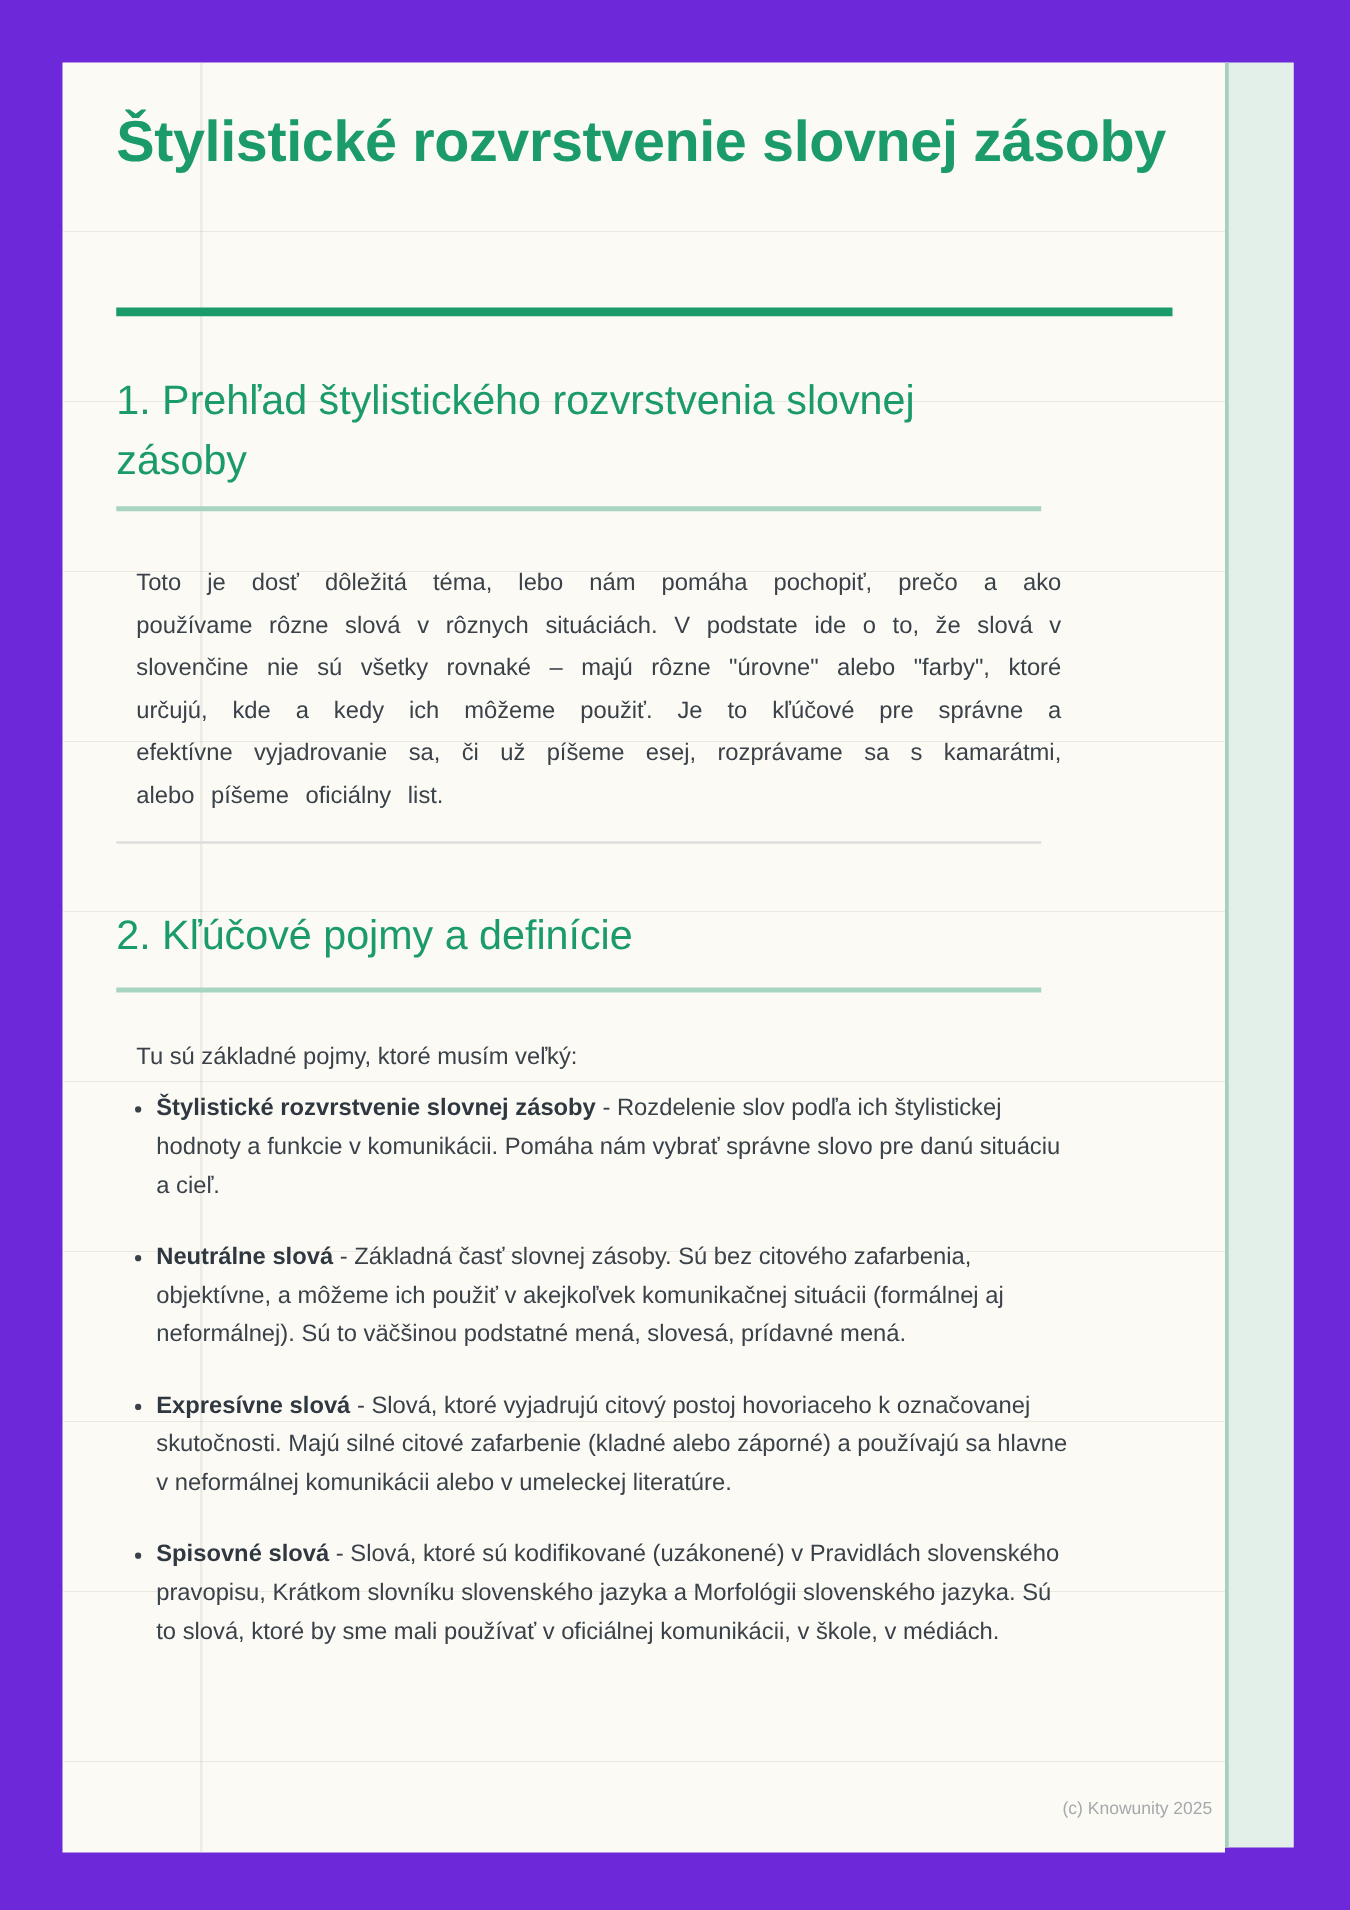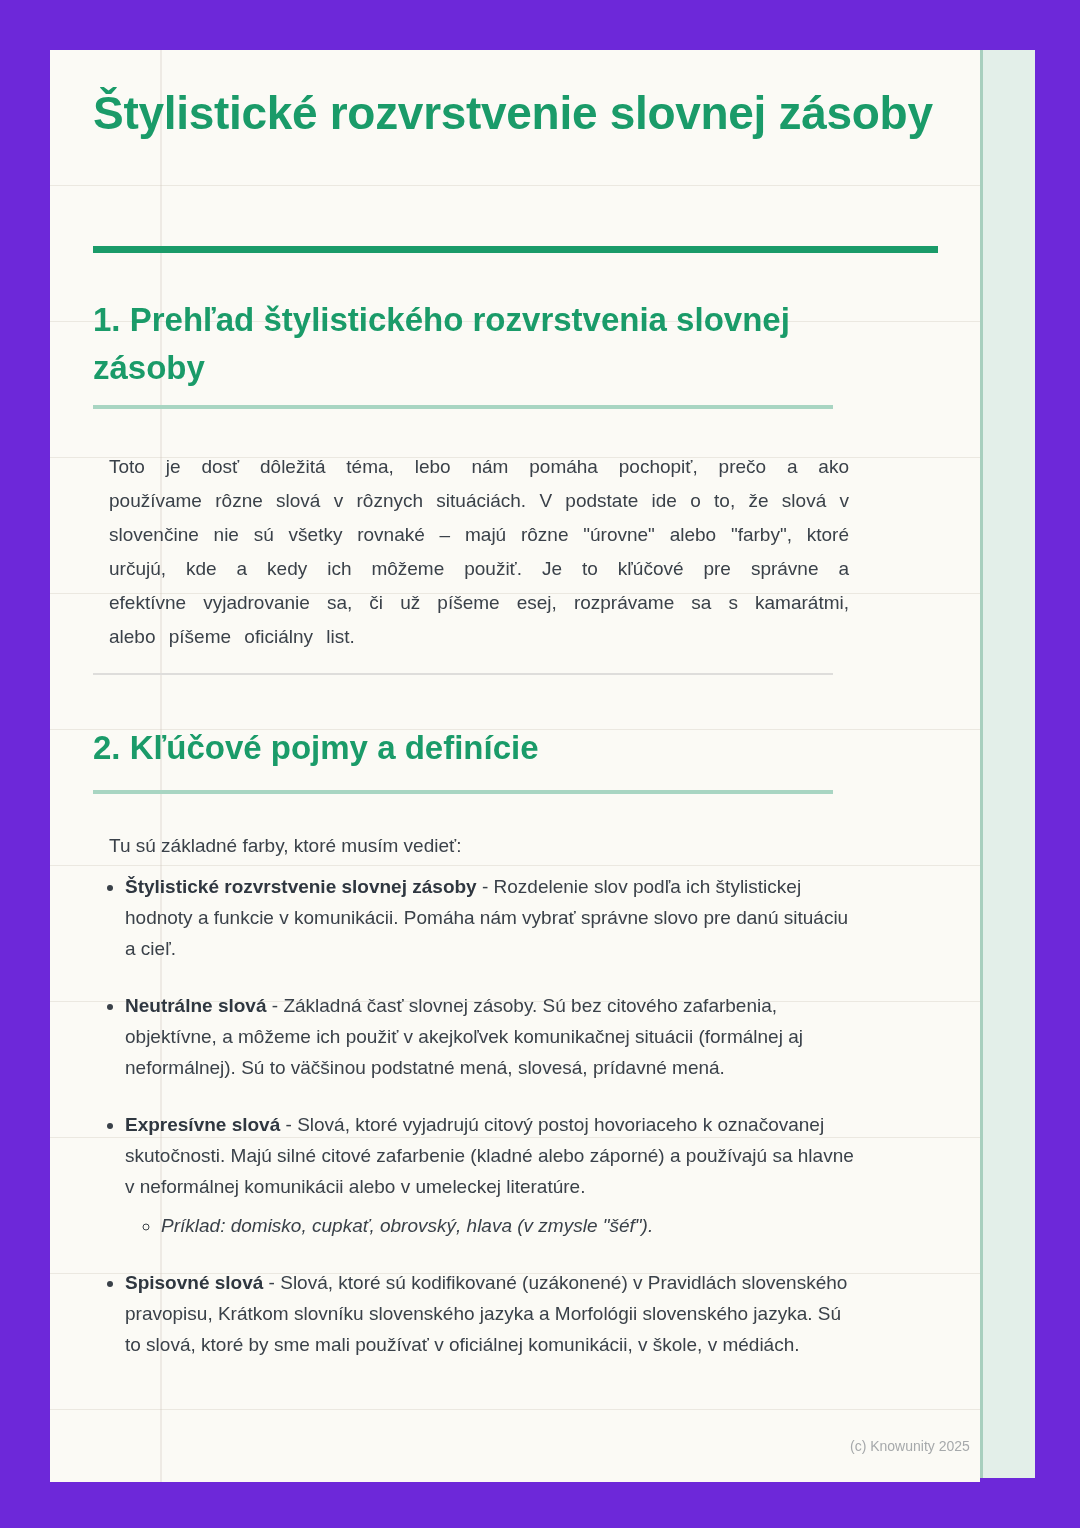--- a/index.html
+++ b/index.html
@@ -75,21 +75,21 @@
     width: 845px;
     height: 7px;
     background: #1a9b69;
   }
   .sec-heading {
     position: absolute;
     left: 43px;
     width: 748px;
     margin: 0;
     font-size: 33px;
-    font-weight: bold;
+    font-weight: normal;
     line-height: 1.45;
     color: #1a9b69;
   }
   .h2-1 { top: 246px; }
   .h2-2 { top: 674px; }
   .rule-light {
     position: absolute;
     left: 43px;
     width: 740px;
     height: 4px;
@@ -169,34 +169,31 @@
     <h2 class="sec-heading h2-1">1. Prehľad štylistického rozvrstvenia slovnej zásoby</h2>
     <div class="rule-light rule-1"></div>
 
     <p class="para p-intro1">Toto je dosť dôležitá téma, lebo nám pomáha pochopiť, prečo a ako používame rôzne slová v rôznych situáciách. V podstate ide o to, že slová v slovenčine nie sú všetky rovnaké – majú rôzne "úrovne" alebo "farby", ktoré určujú, kde a kedy ich môžeme použiť. Je to kľúčové pre správne a efektívne vyjadrovanie sa, či už píšeme esej, rozprávame sa s kamarátmi, alebo píšeme oficiálny list.</p>
 
     <div class="divider"></div>
 
     <h2 class="sec-heading h2-2">2. Kľúčové pojmy a definície</h2>
     <div class="rule-light rule-2"></div>
 
-    <p class="para p-intro2">Tu sú základné farby, ktoré musím vedieť:</p>
+    <p class="para p-intro2">Tu sú základné pojmy, ktoré musím veľký:</p>
 
     <ul class="terms">
       <li>
         <span class="term-name">Štylistické rozvrstvenie slovnej zásoby</span><span> - Rozdelenie slov podľa ich štylistickej hodnoty a funkcie v komunikácii. Pomáha nám vybrať správne slovo pre danú situáciu a cieľ.</span>
       </li>
       <li>
         <span class="term-name">Neutrálne slová</span><span> - Základná časť slovnej zásoby. Sú bez citového zafarbenia, objektívne, a môžeme ich použiť v akejkoľvek komunikačnej situácii (formálnej aj neformálnej). Sú to väčšinou podstatné mená, slovesá, prídavné mená.</span>
       </li>
       <li>
         <span class="term-name">Expresívne slová</span><span> - Slová, ktoré vyjadrujú citový postoj hovoriaceho k označovanej skutočnosti. Majú silné citové zafarbenie (kladné alebo záporné) a používajú sa hlavne v neformálnej komunikácii alebo v umeleckej literatúre.</span>
-        <ul class="examples">
-          <li>Príklad: domisko, cupkať, obrovský, hlava (v zmysle "šéf").</li>
-        </ul>
       </li>
       <li>
         <span class="term-name">Spisovné slová</span><span> - Slová, ktoré sú kodifikované (uzákonené) v Pravidlách slovenského pravopisu, Krátkom slovníku slovenského jazyka a Morfológii slovenského jazyka. Sú to slová, ktoré by sme mali používať v oficiálnej komunikácii, v škole, v médiách.</span>
       </li>
     </ul>
   </div>
 
   <div class="stripe"></div>
 
   <div class="watermark">(c) Knowunity 2025</div>

